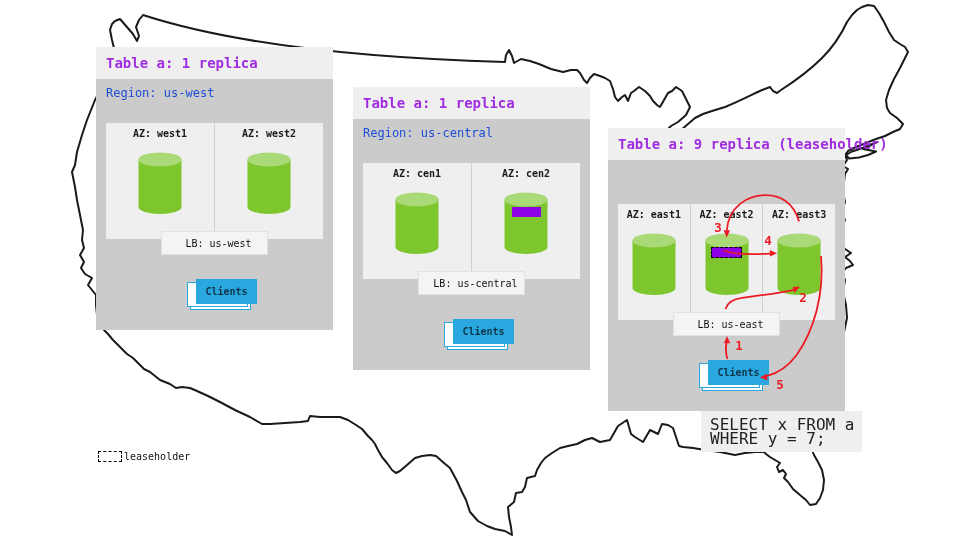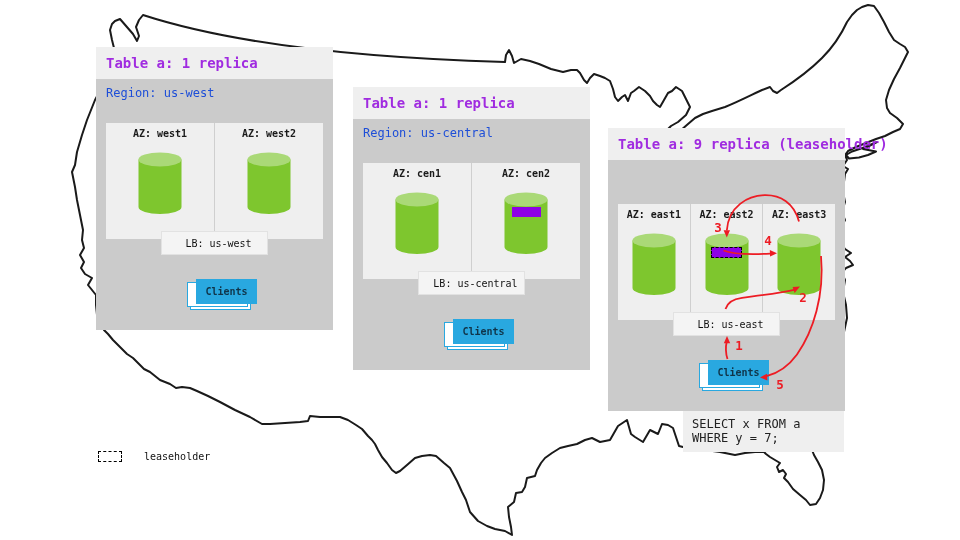--- a/index.html
+++ b/index.html
@@ -66,29 +66,29 @@
   .clients .stack2, .clients .stack1, .clients .main {
     position:absolute; width:100%; height:100%; box-sizing:border-box;
   }
   .clients .stack2 { left:6px; top:6px;  background:#fff; border:1.5px solid var(--clients-blue); }
   .clients .stack1 { left:3px; top:3px;  background:#fff; border:1.5px solid var(--clients-blue); }
   .clients .main   { left:12px;  top:0;     background:var(--clients-blue);
     display:flex; align-items:center; justify-content:center;
     font-size:10px; font-weight:bold; color:#10354a; }
 
   #sql-box {
-    position:absolute; left:683px; top:411px; width:161px; height:41px;
-    background:var(--sql-bg); z-index:3; font-size:12px; color:#222;
+    position:absolute; left:701px; top:411px; width:161px; height:41px;
+    background:var(--sql-bg); z-index:3; font-size:16px; color:#222;
     line-height:13.5px; padding:7px 0 0 9px; box-sizing:border-box;
   }
   #legend { position:absolute; left:98px; top:451px; z-index:2; display:flex; align-items:center; }
   #legend-box {
     width:24px; height:11px; border:1.5px dashed #000; background:#fff; box-sizing:border-box;
   }
-  #legend-label { margin-left:22px; font-size:10px; color:#111; white-space:nowrap; }
+  #legend-label { margin-left:2px; font-size:10px; color:#111; white-space:nowrap; }
 
   .stepnum {
     position:absolute; z-index:6; font-size:12.5px; font-weight:bold; color:var(--arrow-red);
     transform:translate(-50%,-50%); white-space:nowrap;
   }
 </style>
 </head>
 <body>
 
 <div id="stage">

